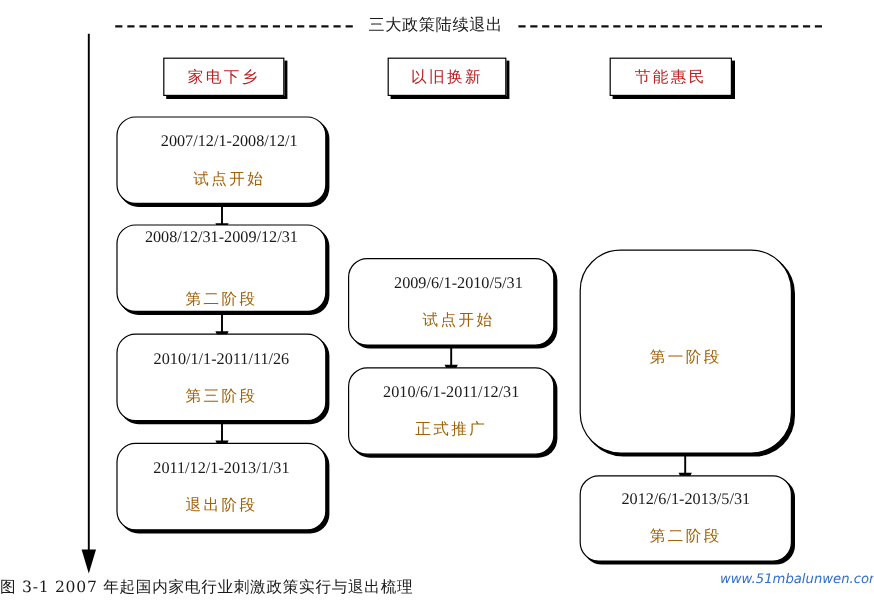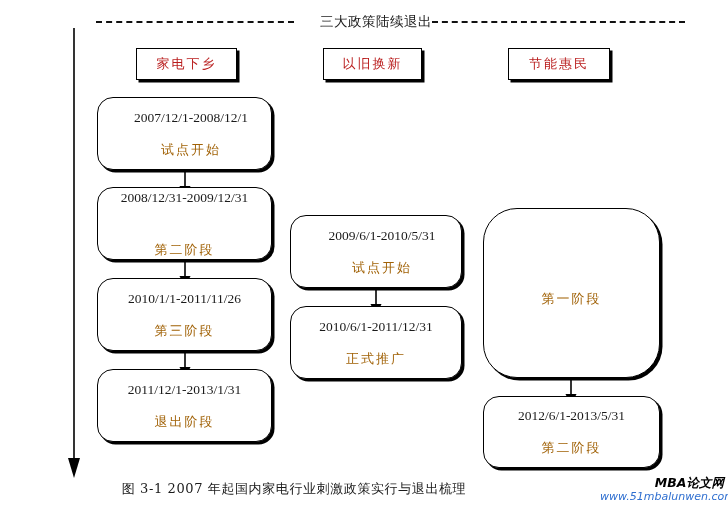--- a/index.html
+++ b/index.html
@@ -27,21 +27,21 @@
     border-top: 2px dashed #111111;
   }
   #hdr-rule-left  { left: 96px;  width: 198px; }
   #hdr-rule-right { left: 432px; width: 253px; }
 
   #hdr-title {
     position: absolute;
     left: 294px;
     top: 11px;
     width: 138px;
-    text-align: right;
+    text-align: center;
     font-family: "DejaVu Serif", "Liberation Serif", serif;
     font-size: 13.5px;
     line-height: 20px;
     letter-spacing: 0.5px;
     color: #1a1a1a;
     white-space: nowrap;
   }
 
   
   #timeline-arrow {
@@ -110,21 +110,21 @@
     position: absolute;
     width: 14px;
   }
 
   
   #caption {
     position: absolute;
     left: 0;
     top: 480px;
     width: 588px;
-    text-align: center;
+    text-align: left;
     font-family: "DejaVu Serif", "Liberation Serif", serif;
     font-size: 13px;
     letter-spacing: 0.6px;
     color: #1a1a1a;
     white-space: nowrap;
   }
   #watermark {
     position: absolute;
     right: 4px;
     top: 476px;
@@ -244,17 +244,16 @@
   </div>
 
   <div class="stage-box" style="left:483px; top:396px; width:177px; height:72px;">
     <div class="stage-date">2012/6/1-2013/5/31</div>
     <div class="stage-label">第二阶段</div>
   </div>
 
   <div id="caption">图 3-1  2007 年起国内家电行业刺激政策实行与退出梳理</div>
 
   <div id="watermark">
-    <span id="watermark-title">MBA论文网</span>
     <span id="watermark-url">www.51mbalunwen.com</span>
   </div>
 
 </div>
 
 </body></html>

